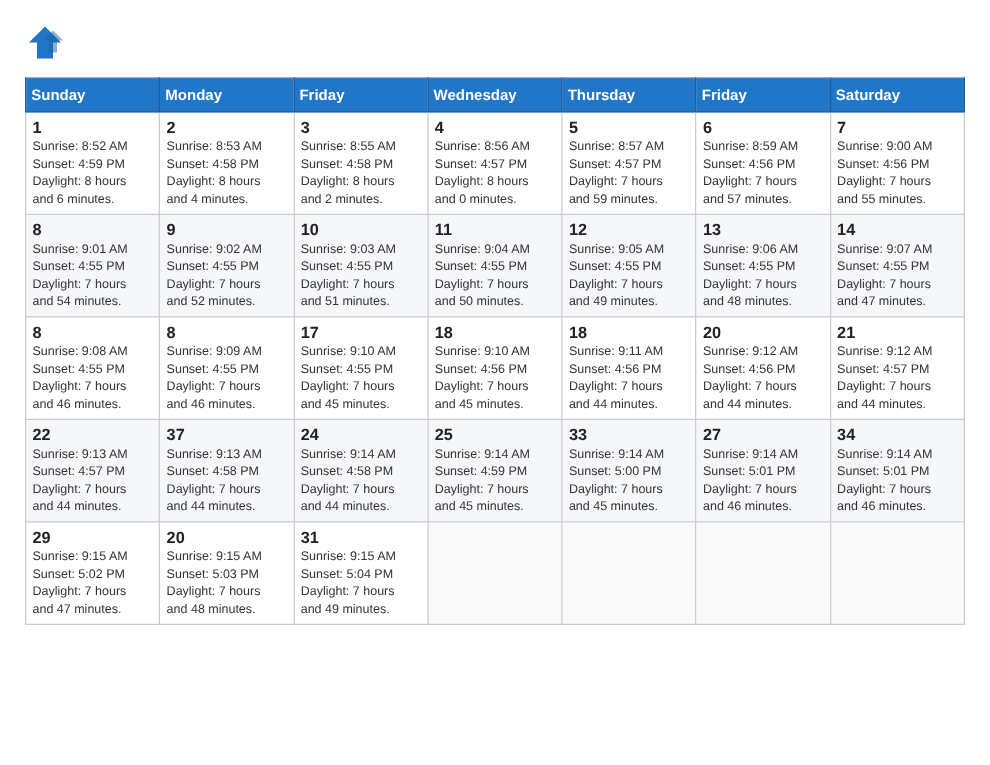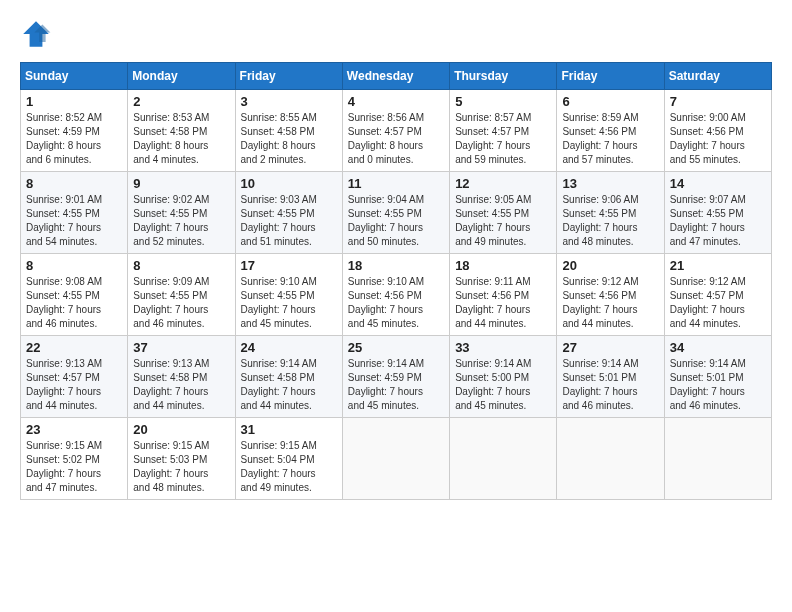--- a/index.html
+++ b/index.html
@@ -247,21 +247,21 @@
             <span class="day-num">27</span>
             <div class="day-detail">Sunrise: 9:14 AM<br>Sunset: 5:01 PM<br>Daylight: 7 hours<br>and 46 minutes.</div>
           </td>
           <td>
             <span class="day-num">34</span>
             <div class="day-detail">Sunrise: 9:14 AM<br>Sunset: 5:01 PM<br>Daylight: 7 hours<br>and 46 minutes.</div>
           </td>
         </tr>
         <tr>
           <td>
-            <span class="day-num">23</span>
+            <span class="day-num">29</span>
             <div class="day-detail">Sunrise: 9:15 AM<br>Sunset: 5:02 PM<br>Daylight: 7 hours<br>and 47 minutes.</div>
           </td>
           <td>
             <span class="day-num">20</span>
             <div class="day-detail">Sunrise: 9:15 AM<br>Sunset: 5:03 PM<br>Daylight: 7 hours<br>and 48 minutes.</div>
           </td>
           <td>
             <span class="day-num">31</span>
             <div class="day-detail">Sunrise: 9:15 AM<br>Sunset: 5:04 PM<br>Daylight: 7 hours<br>and 49 minutes.</div>
           </td>

